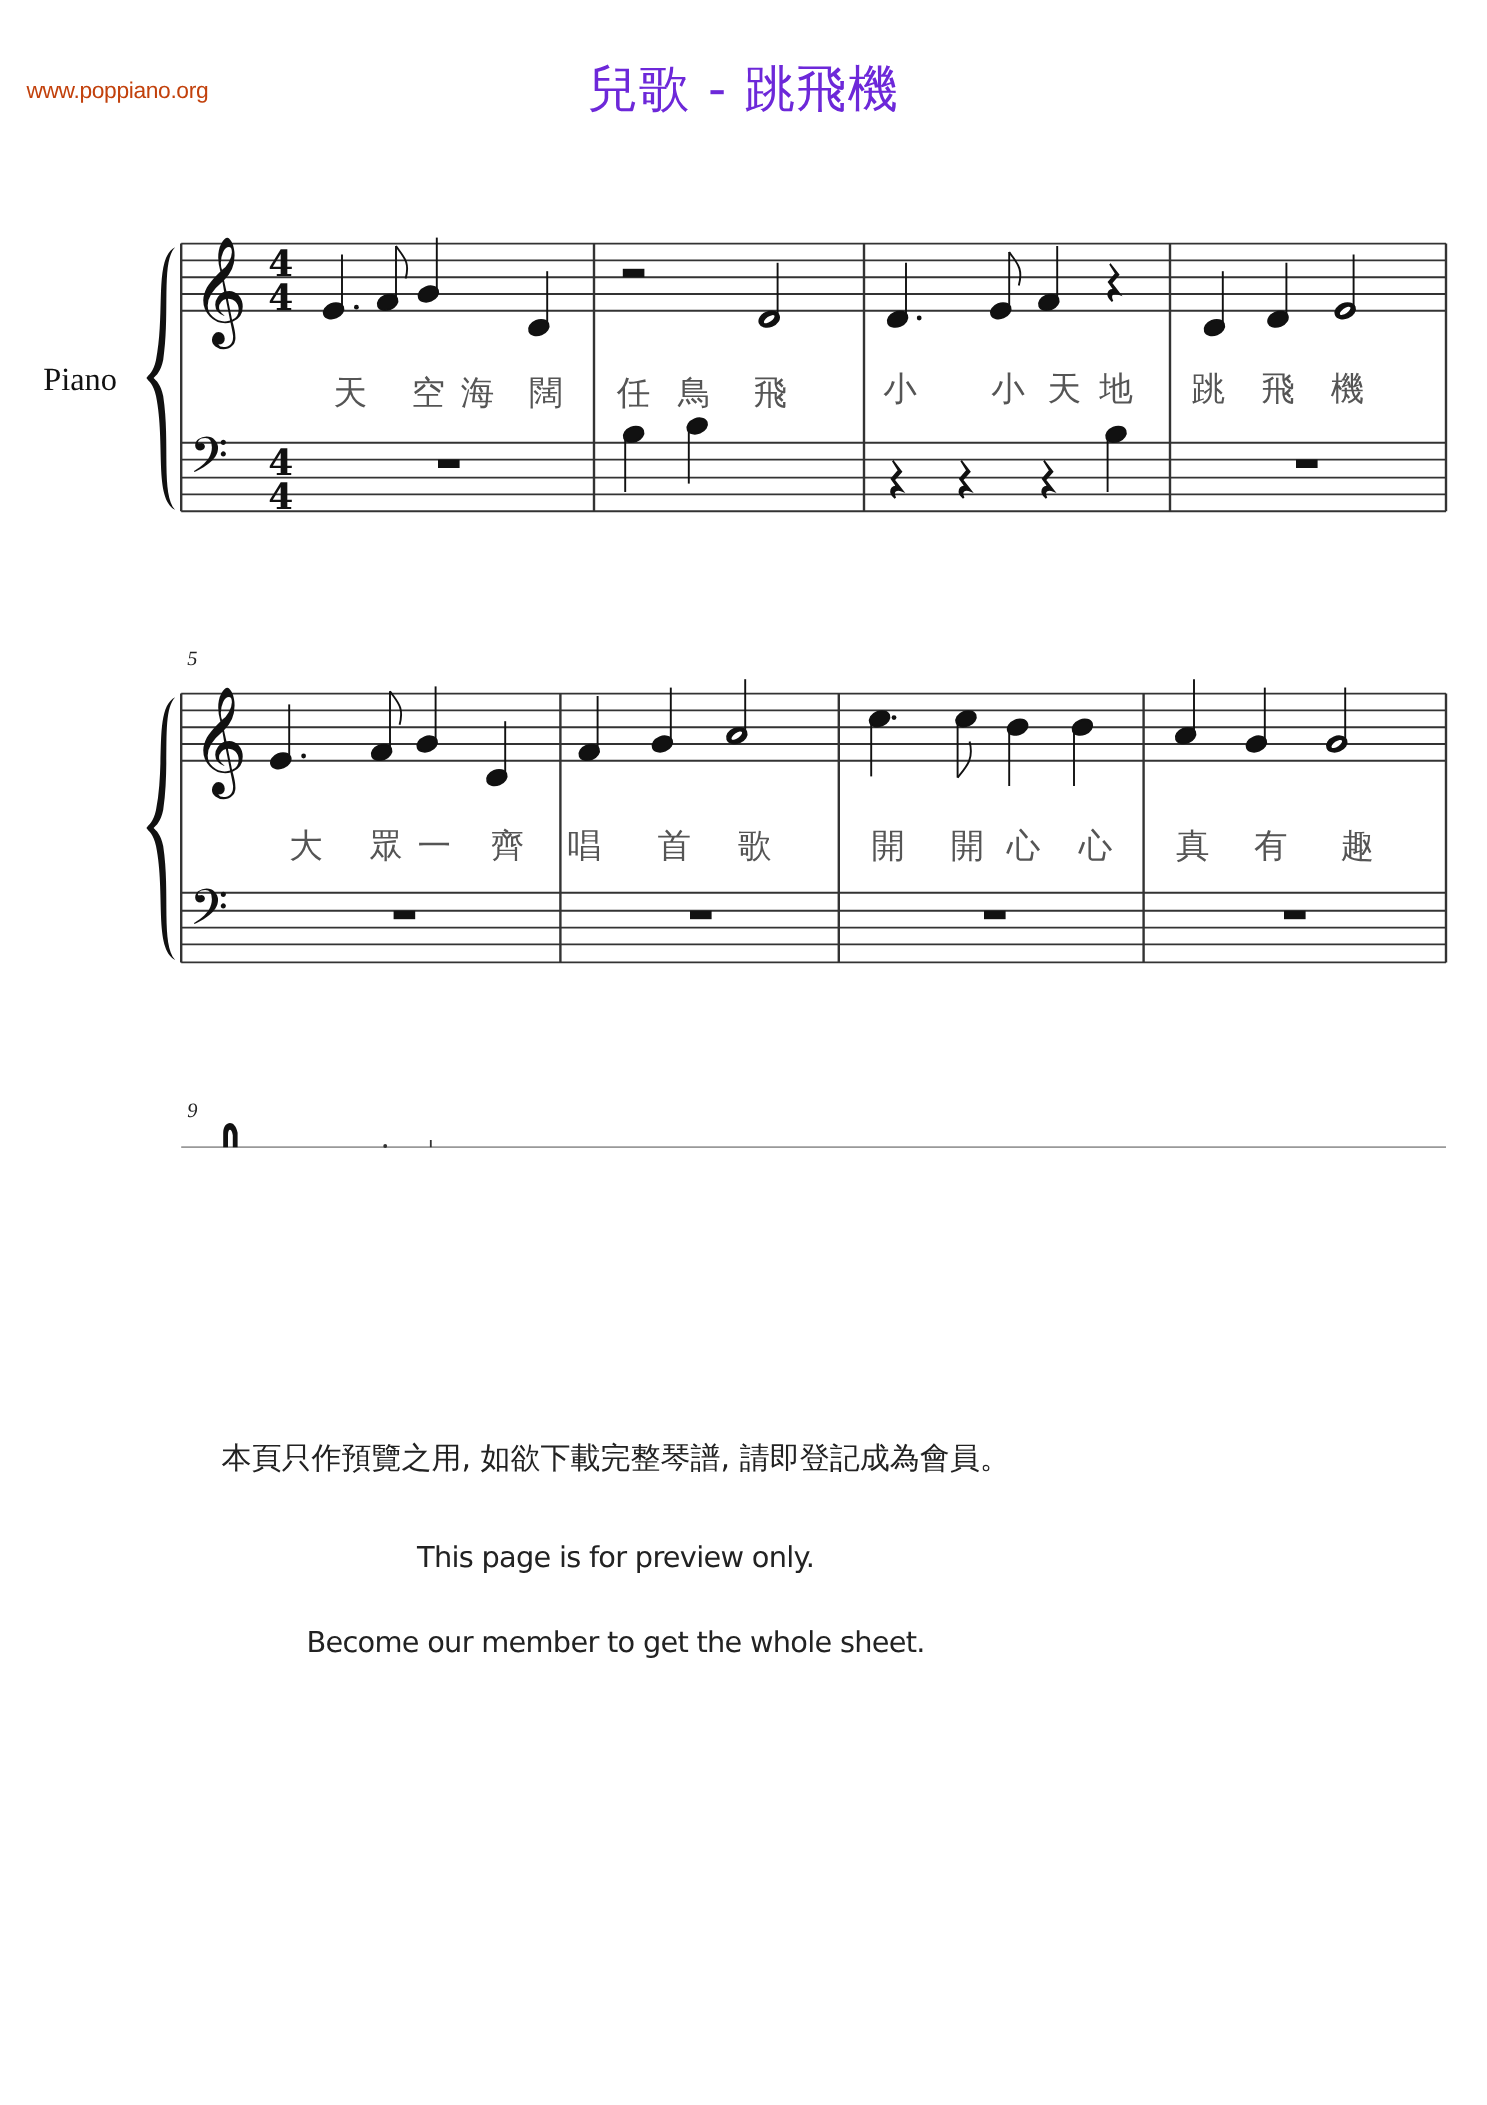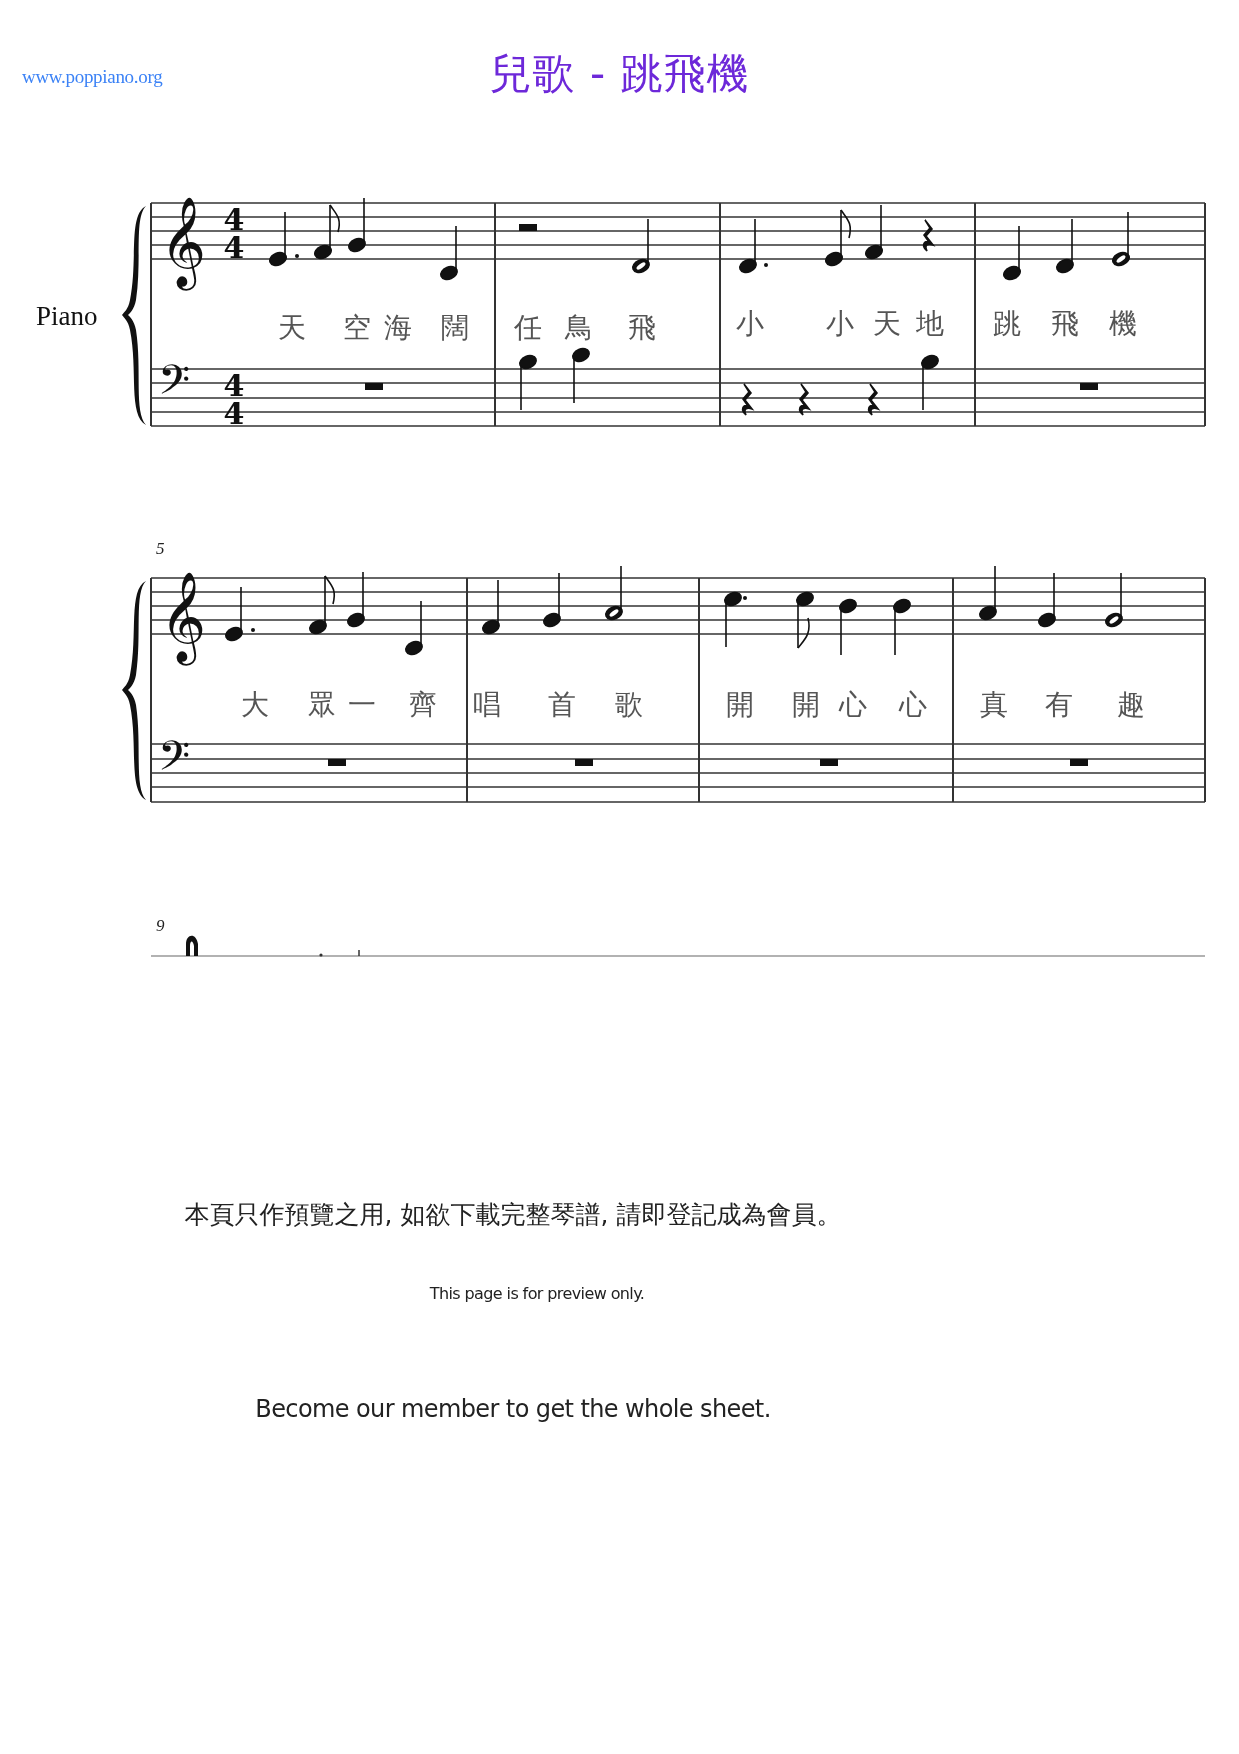--- a/index.html
+++ b/index.html
@@ -1,28 +1,28 @@
 <!DOCTYPE html>
 <html><head>
 <meta charset="utf-8">
 <style>
   html, body { margin:0; padding:0; background:#ffffff; }
   body { width:1239px; height:1754px; position:relative; overflow:hidden; font-family:"DejaVu Sans", sans-serif; color:#111; }
-  .site { position:absolute; left:22px; top:66px; font-size:19px; color:#3b82f6; font-family:Liberation Serif, serif; letter-spacing:-0.3px; }
+  .site { position:absolute; left:22px; top:66px; font-size:19px; color:#c2410c; font-family:Liberation Sans, sans-serif; letter-spacing:-0.3px; }
   .title { position:absolute; left:0; width:1239px; top:46px; text-align:center; font-size:42px; color:#6d28d9; font-family:"DejaVu Sans", sans-serif; letter-spacing:1px; }
   .score { position:absolute; left:0; top:0; }
   .lyric { font-family:"DejaVu Sans", sans-serif; font-size:28px; fill:#555; text-anchor:middle; }
   .inst { font-family:"Liberation Serif", serif; font-size:27px; fill:#111; }
   .mnum { font-family:"Liberation Serif", serif; font-size:17px; font-style:italic; fill:#222; }
   .clef { font-family:"DejaVu Sans", sans-serif; fill:#111; }
   .ts { font-family:"DejaVu Serif", serif; font-weight:bold; font-size:30px; fill:#111; text-anchor:middle; }
   .footer { position:absolute; left:0; width:1026px; text-align:center; color:#222; }
   .f1 { top:1198px; font-size:25px; }
-  .f2 { top:1284px; font-size:16px; font-family:"DejaVu Sans", sans-serif; letter-spacing:-0.6px;padding-left:24px; }
-  .f3 { top:1355px; font-size:24px; font-family:"DejaVu Sans", sans-serif; letter-spacing:-0.6px;margin-top:40px; }
+  .f2 { top:1284px; font-size:24px; font-family:"DejaVu Sans", sans-serif; letter-spacing:-0.6px; }
+  .f3 { top:1355px; font-size:24px; font-family:"DejaVu Sans", sans-serif; letter-spacing:-0.6px; }
 </style>
 </head>
 <body>
 
 <div class="site">www.poppiano.org</div>
 <div class="title">兒歌 - 跳飛機</div>
 
 <svg class="score" width="1239" height="1000" viewBox="0 0 1239 1000" xmlns="http://www.w3.org/2000/svg">
   <defs>
 

